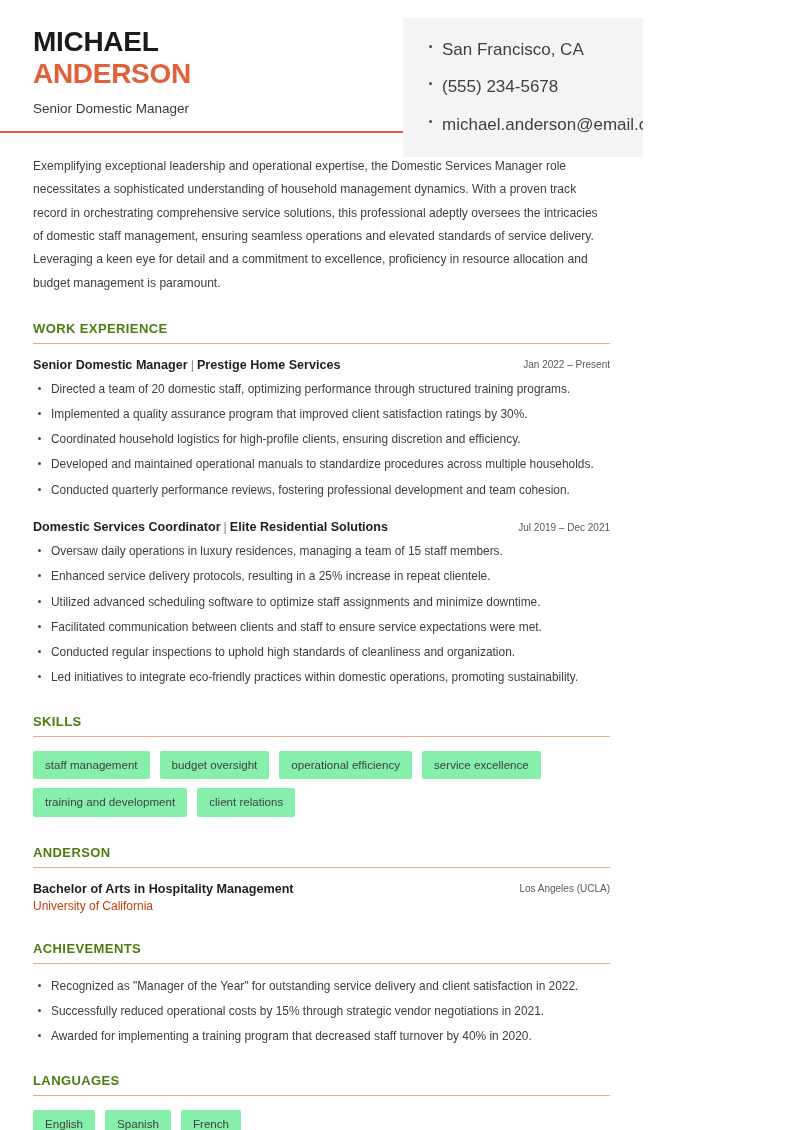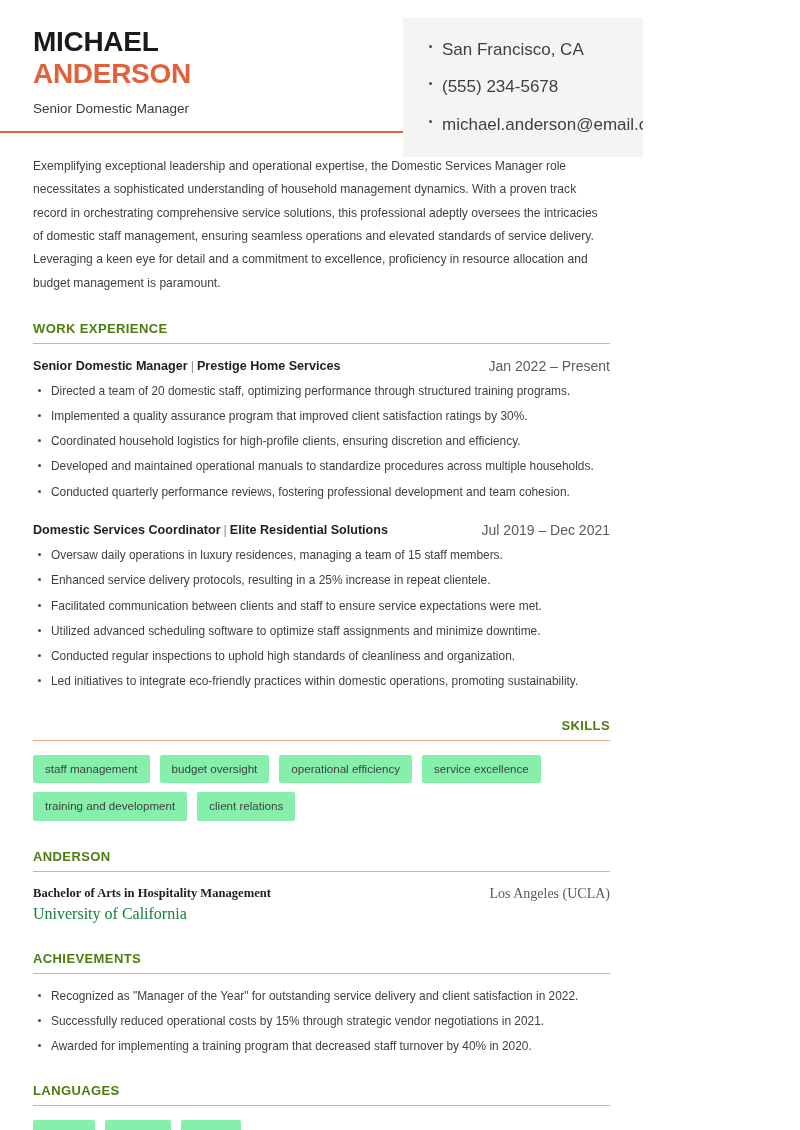--- a/index.html
+++ b/index.html
@@ -131,29 +131,29 @@
     font-size: 12.6px;
     font-weight: bold;
     color: #1f1f1f;
   }
   .entry-sep {
     font-weight: 300;
     color: #8a8a8a;
     padding: 0 3px;
   }
   .entry-meta {
-    font-size: 14px;
+    font-size: 10px;
     color: #5a5a5a;
     white-space: nowrap;
     padding-left: 14px;
   }
 
   .entry-sub {
-    font-size: 16px;
-    color: #15803d;
+    font-size: 12px;
+    color: #c2410c;
     margin-top: -2px;
   }
 
   
   .bullets { list-style: none; }
 
   .bullets li {
     position: relative;
     font-size: 11.9px;
     color: #3f3f3f;
@@ -183,21 +183,21 @@
   .chip {
     background: #86efac;
     color: #3f3f3f;
     font-size: 11.6px;
     padding: 7px 12px;
     border-radius: 2px;
     line-height: 1.25;
     white-space: nowrap;
   }
 
-  .edu-row { margin-bottom: 0; font-family: Liberation Serif, serif; }
+  .edu-row { margin-bottom: 0; }
 </style>
 </head>
 <body>
 
 <div class="page">
 
   <div class="header">
 
     <div class="identity">
       <div class="name-line name-first">MICHAEL</div>
@@ -242,29 +242,29 @@
       <div class="entry" style="margin-top:22px;">
         <div class="entry-head">
           <div class="entry-heading">
             <span>Domestic Services Coordinator</span><span class="entry-sep">|</span><span>Elite Residential Solutions</span>
           </div>
           <div class="entry-meta">Jul 2019 – Dec 2021</div>
         </div>
         <ul class="bullets">
           <li>Oversaw daily operations in luxury residences, managing a team of 15 staff members.</li>
           <li>Enhanced service delivery protocols, resulting in a 25% increase in repeat clientele.</li>
+          <li>Utilized advanced scheduling software to optimize staff assignments and minimize downtime.</li>
           <li>Facilitated communication between clients and staff to ensure service expectations were met.</li>
-          <li>Utilized advanced scheduling software to optimize staff assignments and minimize downtime.</li>
           <li>Conducted regular inspections to uphold high standards of cleanliness and organization.</li>
           <li>Led initiatives to integrate eco-friendly practices within domestic operations, promoting sustainability.</li>
         </ul>
       </div>
     </div>
 
-    <div class="section" style="margin-top:28px;text-align:right;">
+    <div class="section" style="margin-top:28px;">
       <div class="section-title">SKILLS</div>
       <div class="section-rule"></div>
       <div class="chips">
         <span class="chip">staff management</span>
         <span class="chip">budget oversight</span>
         <span class="chip">operational efficiency</span>
         <span class="chip">service excellence</span>
         <span class="chip">training and development</span>
         <span class="chip">client relations</span>
       </div>

